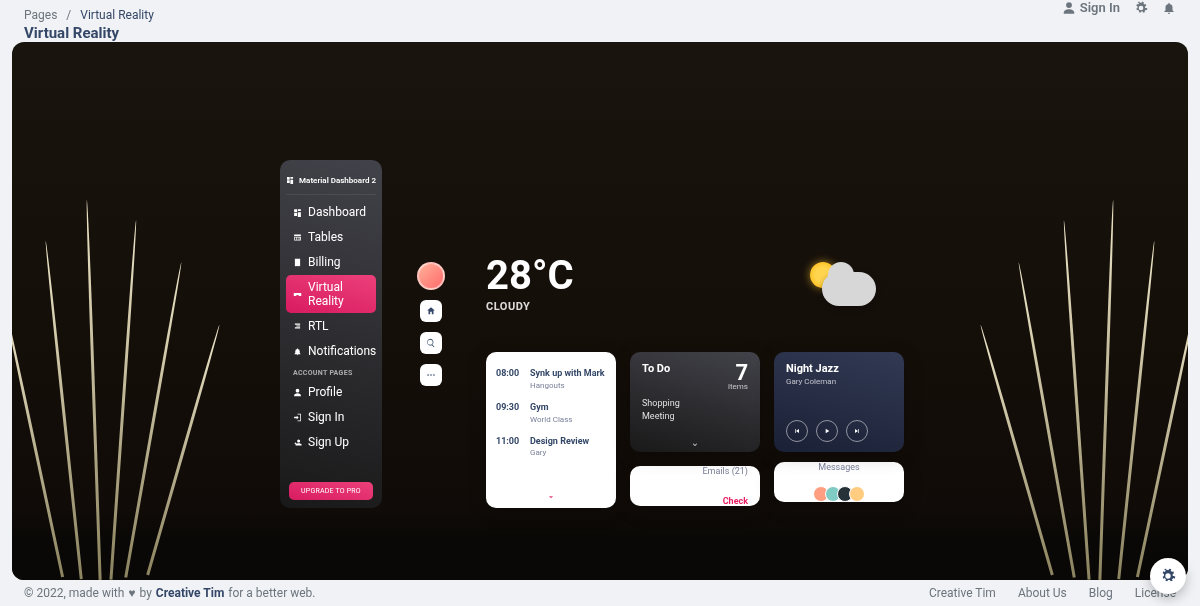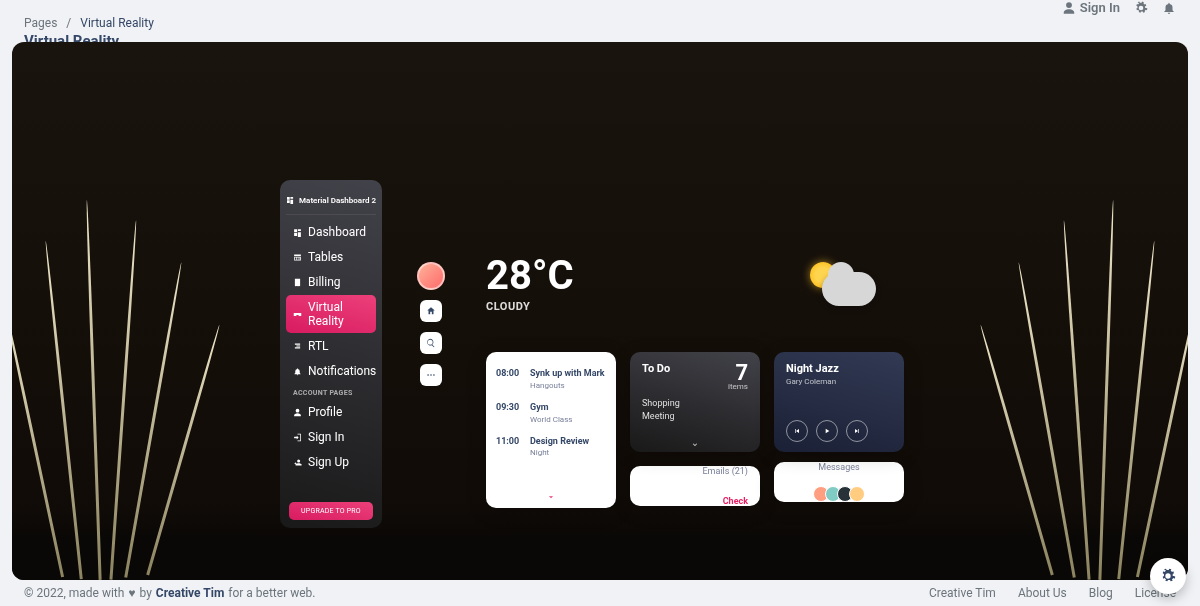--- a/index.html
+++ b/index.html
@@ -1,33 +1,33 @@
 <!DOCTYPE html>
 <html><head>
 <meta charset="utf-8">
 <style>
 *{box-sizing:border-box;margin:0;padding:0;font-family:Roboto,"Helvetica Neue",Arial,sans-serif}
 body{background:#f0f2f5;width:1200px;height:606px;overflow:hidden;position:relative}
 .topbar{display:flex;align-items:flex-start;justify-content:space-between;padding:0 24px;height:42px}
-.crumbs{padding-top:16px}
+.crumbs{padding-top:8px}
 .crumb-row{font-size:12px;color:#6c757d}
 .crumb-row a{color:#6c757d;text-decoration:none}
 .crumb-row .sep{margin:0 6px;color:#6c757d}
 .crumb-row .current{color:#344767}
 .page-title{font-size:15px;font-weight:700;color:#344767;margin-top:2px}
 .top-right{display:flex;align-items:center;gap:14px}
 .search-box{border:1px solid #d2d6da;border-radius:6px;padding:6px 10px;font-size:13px;color:#6c757d;width:135px;background:#fff}
 .tr-item{display:flex;align-items:center;gap:4px;color:#6c757d;font-size:13px;font-weight:600;cursor:pointer}
 .tr-icon{width:14px;height:14px;fill:#6c757d}
 .vr-stage{position:absolute;left:12px;right:12px;top:42px;bottom:26px;border-radius:12px;background:linear-gradient(180deg,#1a140f 0%,#140e09 60%,#0e0a07 100%);overflow:hidden}
 .plant{position:absolute;bottom:0;width:260px;height:420px;pointer-events:none}
 .plant.left{left:-20px}
 .plant.right{right:-20px;transform:scaleX(-1)}
 .sofa{position:absolute;left:0;right:0;bottom:0;height:70px;background:linear-gradient(180deg,rgba(0,0,0,0) 0%,#0a0806 40%,#0a0806 100%)}
-.sidenav{position:absolute;left:268px;top:138px;width:102px;height:348px;background:linear-gradient(195deg,#42424a,#191919);border-radius:10px;color:#fff;display:flex;flex-direction:column;padding:10px 6px 8px;font-size:8px}
+.sidenav{position:absolute;left:268px;top:118px;width:102px;height:348px;background:linear-gradient(195deg,#42424a,#191919);border-radius:10px;color:#fff;display:flex;flex-direction:column;padding:10px 6px 8px;font-size:8px}
 .sidenav-header{display:flex;align-items:center;justify-content:center;gap:5px;padding:4px 0 8px;border-bottom:1px solid rgba(255,255,255,.08);margin-bottom:4px}
 .sidenav-header svg{width:12px;height:12px;fill:#fff}
 .sidenav-header span{font-size:8px;font-weight:600;white-space:nowrap}
 .nav-item{display:flex;align-items:center;gap:6px;padding:5px 7px;border-radius:5px;margin:1px 0;color:#fff;cursor:pointer;font-size:12px}
 .nav-item.active{background:linear-gradient(195deg,#ec407a,#d81b60)}
 .nav-item svg{width:9px;height:9px;fill:#fff;flex-shrink:0}
 .nav-section{font-size:7px;font-weight:700;color:rgba(255,255,255,.6);margin:5px 7px 2px;letter-spacing:.3px}
 .upgrade-btn{margin:auto 3px 0;background:linear-gradient(195deg,#ec407a,#d81b60);border:none;color:#fff;font-size:7px;font-weight:400;padding:5px;border-radius:5px;cursor:pointer;letter-spacing:.2px}
 .minibar{position:absolute;left:405px;top:220px;display:flex;flex-direction:column;gap:10px}
 .avatar{width:28px;height:28px;border-radius:50%;background:linear-gradient(135deg,#ffb199,#ff6b6b);border:2px solid rgba(255,255,255,.5)}
@@ -247,21 +247,21 @@
             <div class="sched-time">09:30</div>
             <div class="sched-body">
               <div class="sched-title">Gym</div>
               <div class="sched-sub">World Class</div>
             </div>
           </div>
           <div class="sched-item">
             <div class="sched-time">11:00</div>
             <div class="sched-body">
               <div class="sched-title">Design Review</div>
-              <div class="sched-sub">Night</div>
+              <div class="sched-sub">Gary</div>
             </div>
           </div>
         </div>
       <div class="sched-more"><svg width="10" height="10" viewBox="0 0 24 24" fill="#ec407a">
             <path d="M7 10l5 5 5-5z"></path>
           </svg></div>
     </div>
 
     <div class="todo-wrap">
       <div class="card todo">

